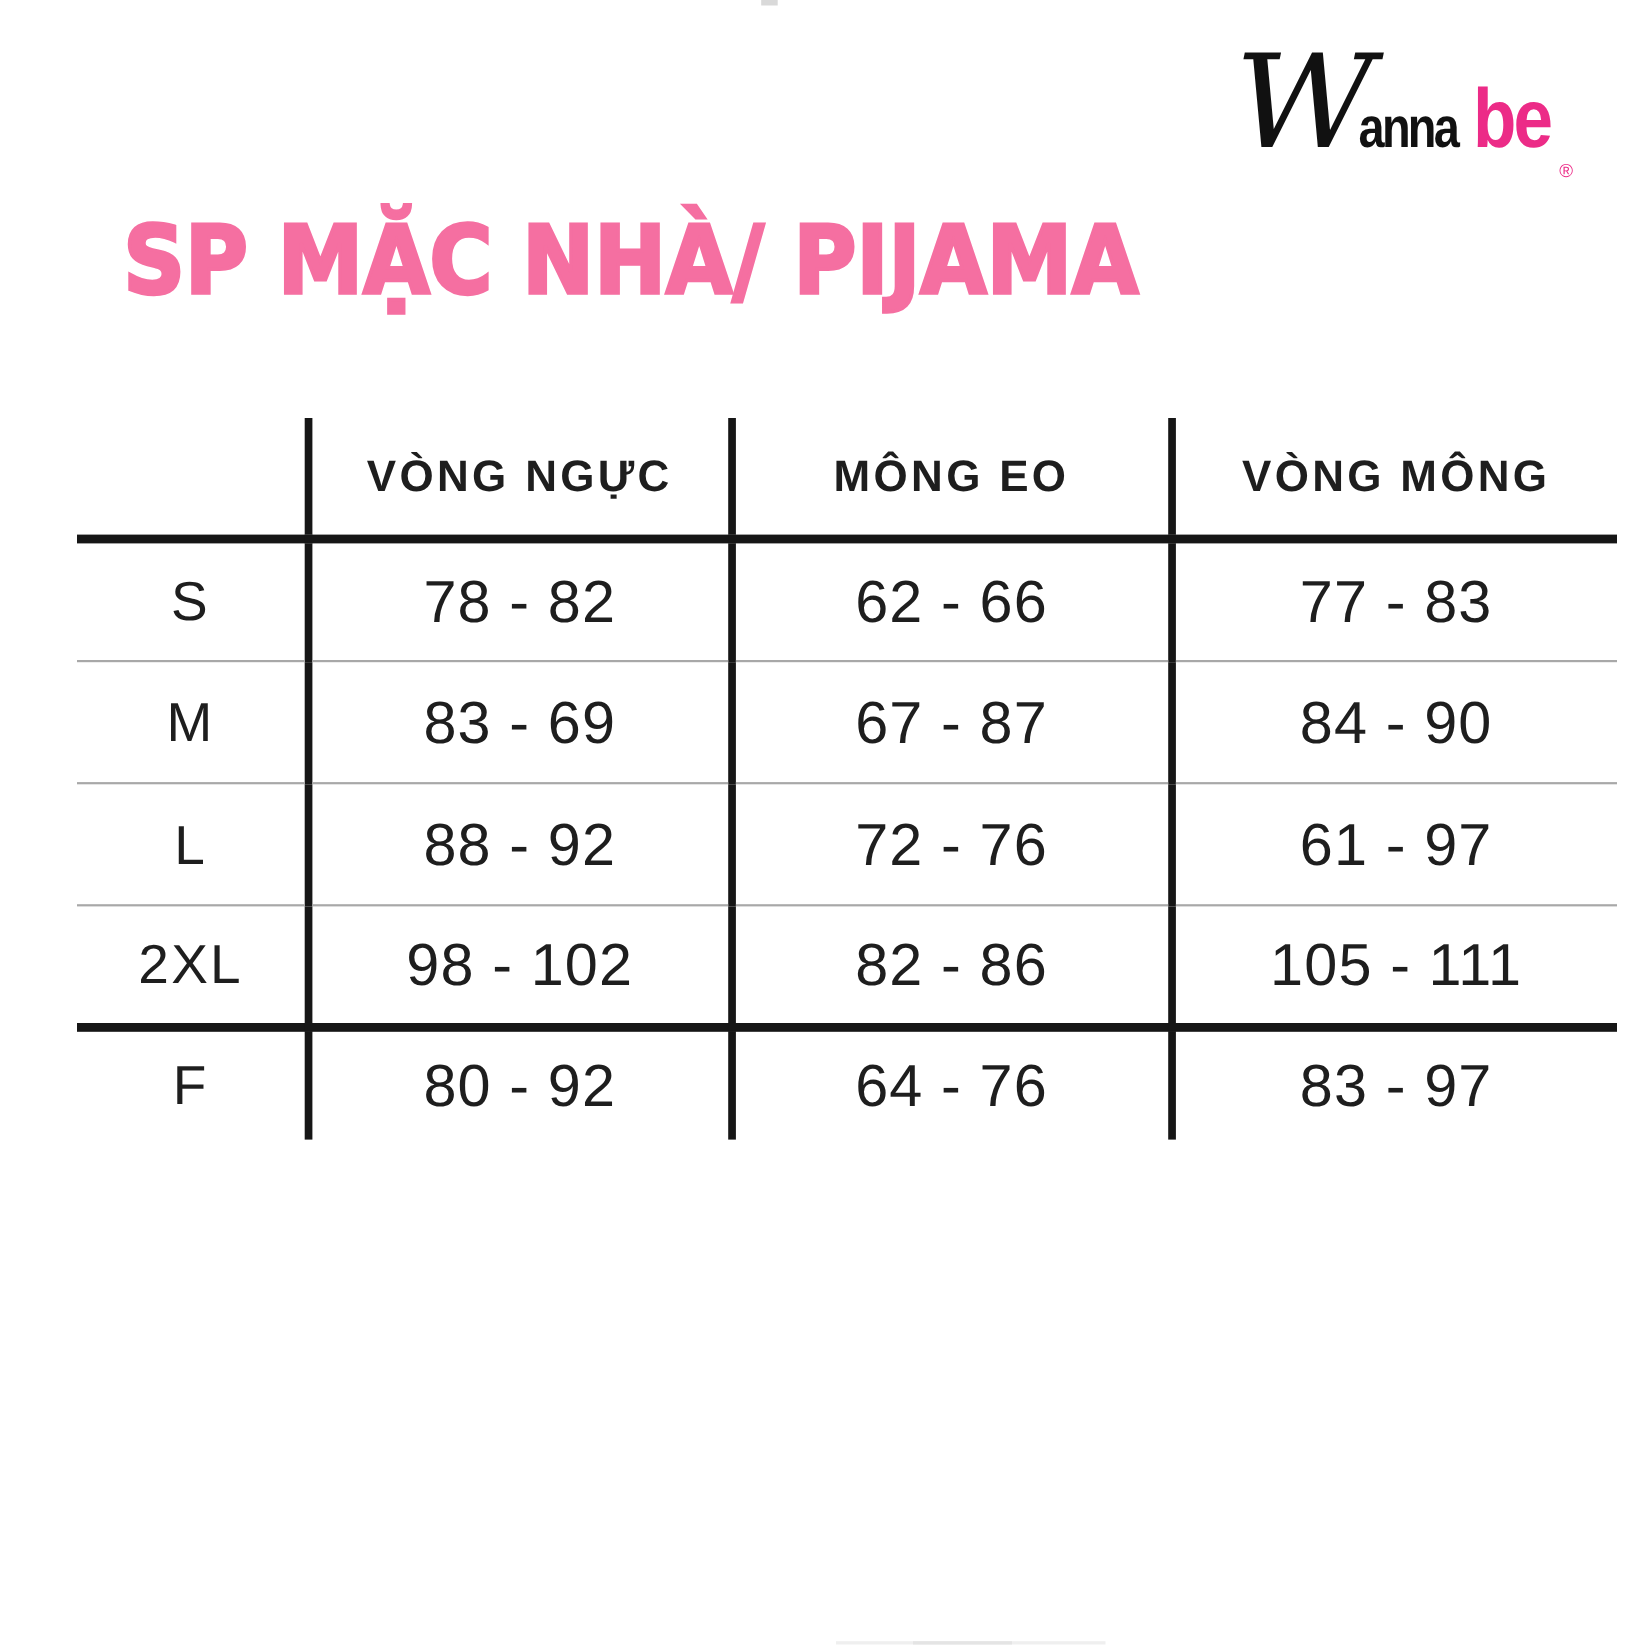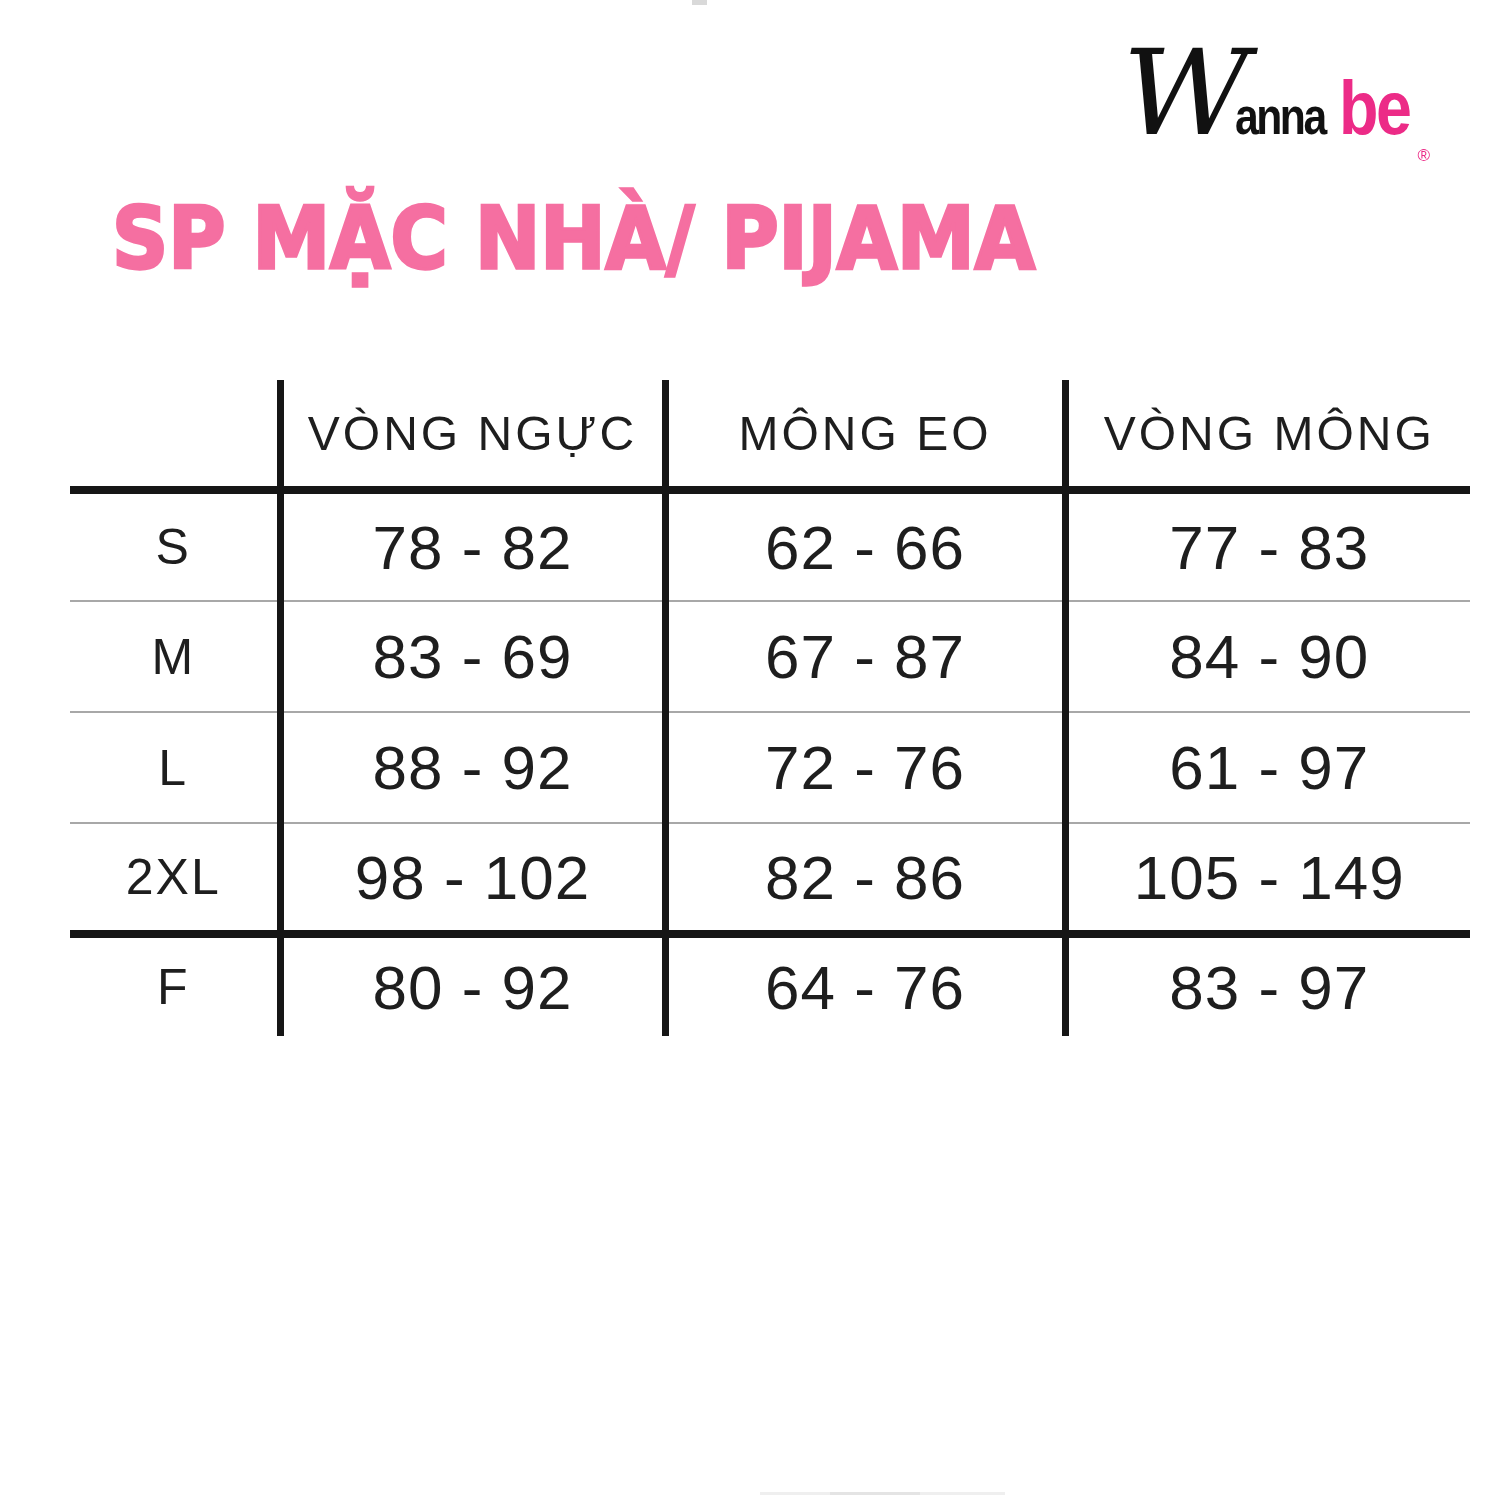--- a/index.html
+++ b/index.html
@@ -100,27 +100,27 @@
   .size-table col.c2{width:400px;}
   .size-table col.c3{width:405px;}
   .size-table th,.size-table td{
     text-align:center;vertical-align:middle;
     padding:0;
     font-weight:400;
     color:var(--text-black);
   }
   .size-table th{
     height:110px;
-    font-size:48px;
+    font-size:40px;
     letter-spacing:3px;
-    font-weight:400;
+    font-weight:700;
   }
   .size-table td{
     height:111px;
-    font-size:62px;
+    font-size:54px;
     letter-spacing:1px;
   }
   .size-table td.size-col{font-size:50px;letter-spacing:2px;}
   .size-table tr.row-f td{height:102px;}
   
   .size-table .v{border-left:7px solid var(--line-black);}
   
   .size-table thead tr{border-bottom:8px solid var(--line-black);}
   .size-table tbody tr.sep-thin{border-bottom:2px solid var(--line-gray);}
   .size-table tbody tr.sep-thick{border-bottom:8px solid var(--line-black);}
@@ -172,21 +172,21 @@
       <tr class="sep-thin">
         <td class="size-col">L</td>
         <td class="v">88 - 92</td>
         <td class="v">72 - 76</td>
         <td class="v">61 - 97</td>
       </tr>
       <tr class="sep-thick">
         <td class="size-col">2XL</td>
         <td class="v">98 - 102</td>
         <td class="v">82 - 86</td>
-        <td class="v">105 - 149</td>
+        <td class="v">105 - 111</td>
       </tr>
       <tr class="row-f">
         <td class="size-col">F</td>
         <td class="v">80 - 92</td>
         <td class="v">64 - 76</td>
         <td class="v">83 - 97</td>
       </tr>
     </tbody>
   </table>
 

